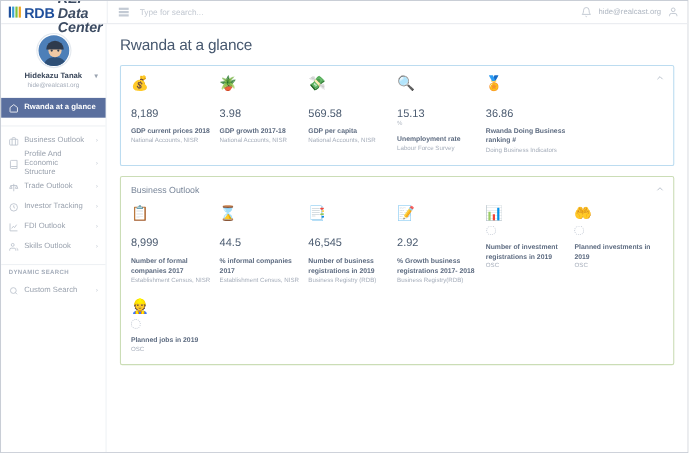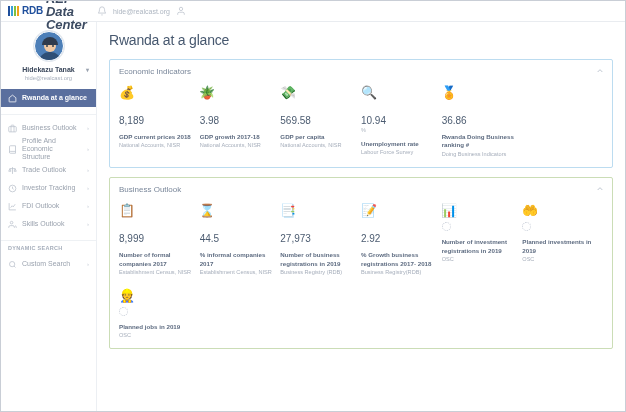--- a/index.html
+++ b/index.html
@@ -40,21 +40,21 @@
     padding-left: 7px;
     height: 100%;
   }
   .brand-bars { display: flex; align-items: flex-end; gap: 1px; height: 10px; }
   .brand-bars i { display: block; width: 2px; border-radius: 0; }
   .bb1 { height: 10px; background: #1f4f9c; }
   .bb2 { height: 10px; background: #3aa0d8; }
   .bb3 { height: 10px; background: #7dc242; }
   .bb4 { height: 10px; background: #f0a21b; }
   .brand-rdb {
-    font-size: 10px; font-weight: bold; color: #1f4f9c;
+    font-size: 13px; font-weight: bold; color: #1f4f9c;
     letter-spacing: -0.2px; line-height: 1;
   }
   .brand-name {
     font-size: 13px; font-weight: bold; color: #3c4b62;
     letter-spacing: -0.1px; line-height: 1; font-style: italic;
   }
   .topbar-mid {
     flex: 1;
     display: flex;
     align-items: center;
@@ -222,20 +222,28 @@
       <span class="brand-bars">
         <i class="bb1"></i>
           <i class="bb2"></i>
           <i class="bb3"></i>
           <i class="bb4"></i>
       </span>
       <span class="brand-rdb">RDB</span>
       <span class="brand-name">REI Data Center</span>
     </div>
 
+    <div class="topbar-mid">
+      <span class="hamburger">
+        <span></span>
+          <span></span>
+          <span></span>
+      </span>
+      <input class="search-input" type="text" placeholder="Type for search..." style="">
+    </div>
 
     <div class="topbar-right">
       <svg class="ticon" viewBox="0 0 24 24" fill="none" stroke="currentColor" stroke-width="1.8">
         <path d="M18 8a6 6 0 1 0-12 0c0 7-3 9-3 9h18s-3-2-3-9"></path>
         <path d="M13.7 21a2 2 0 0 1-3.4 0"></path>
       </svg>
       <span class="topbar-email">hide@realcast.org</span>
       <svg class="ticon" viewBox="0 0 24 24" fill="none" stroke="currentColor" stroke-width="1.8">
         <path d="M20 21v-2a4 4 0 0 0-4-4H8a4 4 0 0 0-4 4v2"></path>
         <circle cx="12" cy="7" r="4"></circle>
@@ -337,21 +345,20 @@
         </svg>
         <span class="label">Custom Search</span>
         <span class="chev">›</span>
       </div>
     </div>
 
     <div class="main">
       <h1 class="page-title">Rwanda at a glance</h1>
 
       <div class="card">
-        <div class="card-title">Economic Indicators</div>
         <svg class="card-collapse" viewBox="0 0 24 24" fill="none" stroke="currentColor" stroke-width="2.5">
           <path d="M5 15l7-7 7 7"></path>
         </svg>
         <div class="metrics">
 
           <div class="metric">
             <div class="metric-icon">💰</div>
             <div class="metric-value">8,189</div>
             <div class="metric-label">GDP current prices 2018</div>
             <div class="metric-source">National Accounts, NISR</div>
@@ -366,21 +373,21 @@
 
           <div class="metric">
             <div class="metric-icon">💸</div>
             <div class="metric-value">569.58</div>
             <div class="metric-label">GDP per capita</div>
             <div class="metric-source">National Accounts, NISR</div>
           </div>
 
           <div class="metric">
             <div class="metric-icon">🔍</div>
-            <div class="metric-value">10.94</div>
+            <div class="metric-value">15.13</div>
             <div class="metric-unit">%</div>
             <div class="metric-label">Unemployment rate</div>
             <div class="metric-source">Labour Force Survey</div>
           </div>
 
           <div class="metric">
             <div class="metric-icon">🏅</div>
             <div class="metric-value">36.86</div>
             <div class="metric-label">Rwanda Doing Business ranking #</div>
             <div class="metric-source">Doing Business Indicators</div>
@@ -406,21 +413,21 @@
 
           <div class="metric">
             <div class="metric-icon">⌛</div>
             <div class="metric-value">44.5</div>
             <div class="metric-label">% informal companies 2017</div>
             <div class="metric-source">Establishment Census, NISR</div>
           </div>
 
           <div class="metric">
             <div class="metric-icon">📑</div>
-            <div class="metric-value">27,973</div>
+            <div class="metric-value">46,545</div>
             <div class="metric-label">Number of business registrations in 2019</div>
             <div class="metric-source">Business Registry (RDB)</div>
           </div>
 
           <div class="metric">
             <div class="metric-icon">📝</div>
             <div class="metric-value">2.92</div>
             <div class="metric-label">% Growth business registrations 2017- 2018</div>
             <div class="metric-source">Business Registry(RDB)</div>
           </div>

